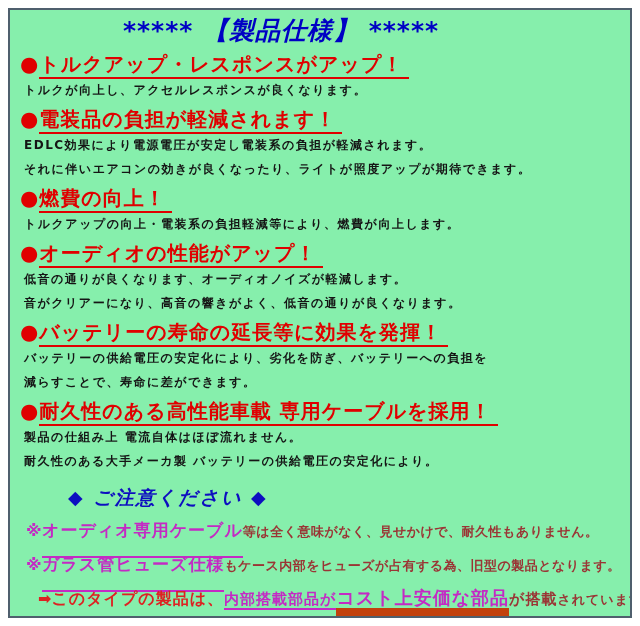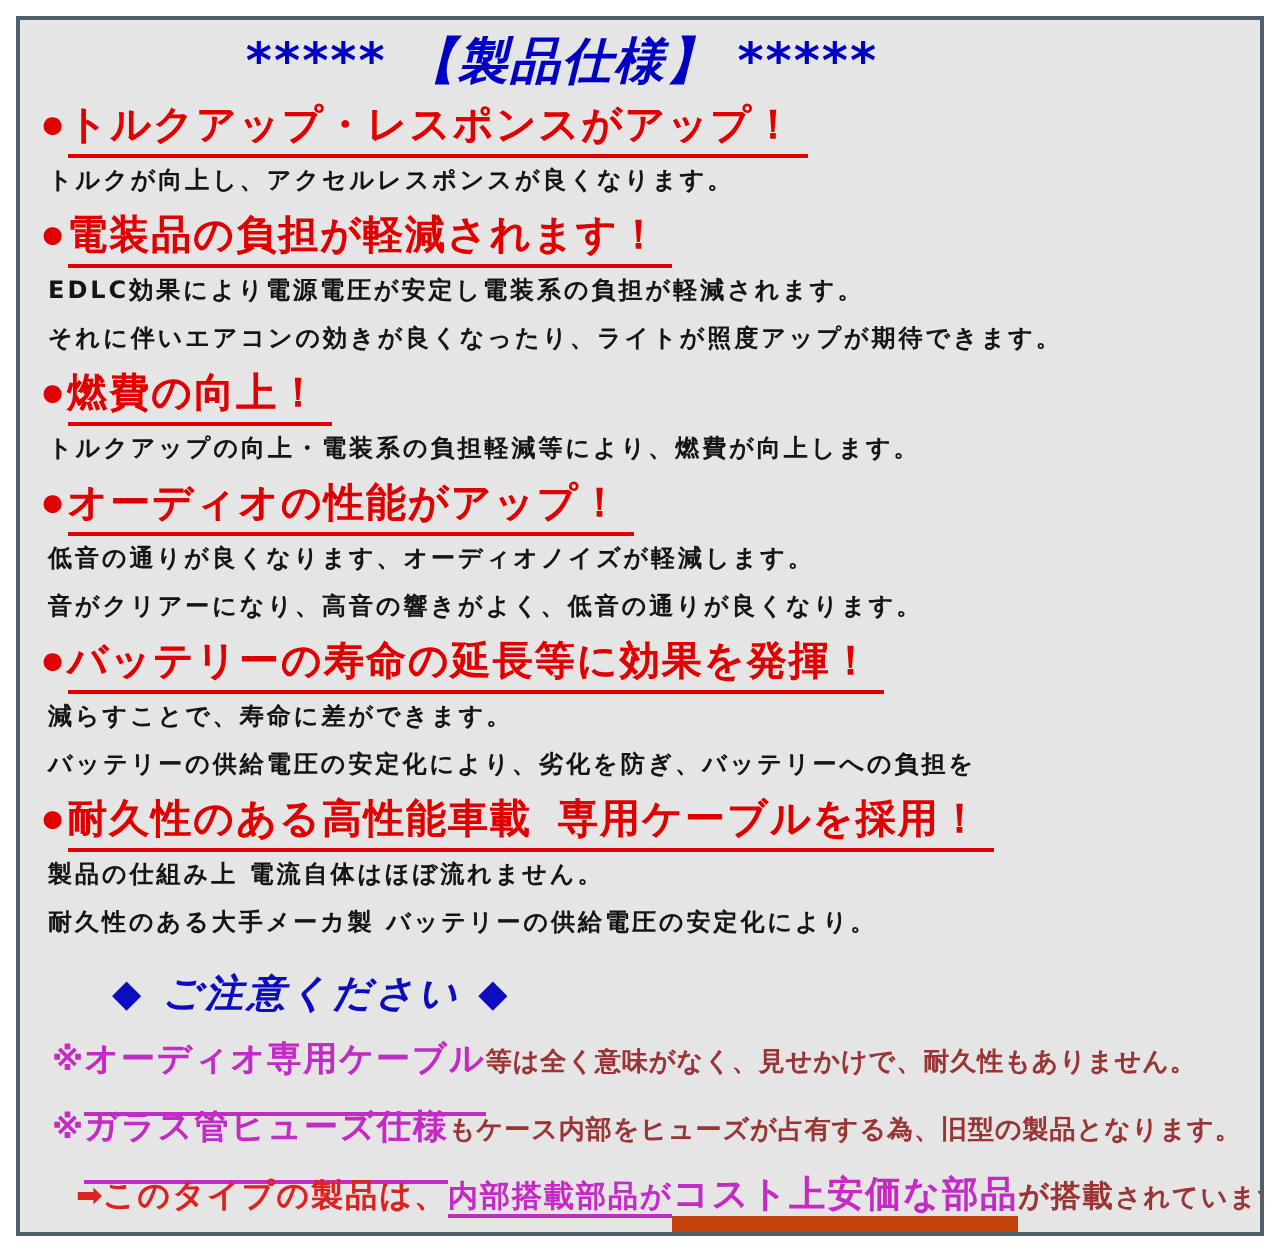--- a/index.html
+++ b/index.html
@@ -6,56 +6,55 @@
   body{
     width:640px;height:626px;background:#ffffff;
     font-family:"DejaVu Sans","Liberation Sans",sans-serif;
     overflow:hidden;
   }
   .panel{
     box-sizing:border-box;
     margin:8px;
     width:624px;height:610px;
     border:2px solid #4f5f6d;
-    background:#e5e5e5;
+    background:#86efac;
     padding:4px 10px 0 10px;
     overflow:hidden;
   }
   .title{
     font-size:25px;line-height:30px;font-weight:bold;font-style:italic;
     color:#0000c4;text-align:center;
     padding-right:78px;
     margin-top:2px;
     letter-spacing:1px;
   }
   .section-heading{
     margin-top:6px;
     font-size:20px;line-height:25px;font-weight:bold;color:#e00000;
     letter-spacing:1px;
     white-space:nowrap;
-    font-family:Liberation Mono, monospace;
   }
   .section-heading .bullet{
     font-size:21px;
     text-decoration:none;
     display:inline-block;
   }
   .section-heading .h-text{
     border-bottom:2px solid #e00000;
     padding-bottom:1px;
     padding-right:6px;
   }
   .body-line{
     margin:3px 0 0 4px;
     font-size:12px;line-height:21px;font-weight:600;color:#151515;
     letter-spacing:1.5px;
     white-space:nowrap;
   }
   .notice-title{
-    margin:12px 0 0 36px;
+    margin:12px 0 0 48px;
     font-size:19px;line-height:26px;font-weight:bold;font-style:italic;
     color:#0d0dc0;letter-spacing:2px;
   }
   .notice-line{
     margin:8px 0 0 6px;
     font-size:13px;line-height:24px;font-weight:bold;color:#9a3535;
     letter-spacing:0.5px;
     white-space:nowrap;
   }
   .notice-line .marker{
@@ -97,22 +96,22 @@
   <div class="body-line">それに伴いエアコンの効きが良くなったり、ライトが照度アップが期待できます。</div>
 
   <div class="section-heading"><span class="bullet">●</span><span class="h-text">燃費の向上！</span></div>
   <div class="body-line">トルクアップの向上・電装系の負担軽減等により、燃費が向上します。</div>
 
   <div class="section-heading"><span class="bullet">●</span><span class="h-text">オーディオの性能がアップ！</span></div>
   <div class="body-line">低音の通りが良くなります、オーディオノイズが軽減します。</div>
   <div class="body-line">音がクリアーになり、高音の響きがよく、低音の通りが良くなります。</div>
 
   <div class="section-heading"><span class="bullet">●</span><span class="h-text">バッテリーの寿命の延長等に効果を発揮！</span></div>
+  <div class="body-line">バッテリーの供給電圧の安定化により、劣化を防ぎ、バッテリーへの負担を</div>
   <div class="body-line">減らすことで、寿命に差ができます。</div>
-  <div class="body-line">バッテリーの供給電圧の安定化により、劣化を防ぎ、バッテリーへの負担を</div>
 
   <div class="section-heading"><span class="bullet">●</span><span class="h-text">耐久性のある高性能車載 専用ケーブルを採用！</span></div>
   <div class="body-line">製品の仕組み上 電流自体はほぼ流れません。</div>
   <div class="body-line">耐久性のある大手メーカ製 バッテリーの供給電圧の安定化により。</div>
 
   <div class="notice-title">◆ ご注意ください ◆</div>
 
   <div class="notice-line"><span class="marker">※</span><span class="term">オーディオ専用ケーブル</span><span class="rest">等は全く意味がなく、見せかけで、耐久性もありません。</span></div>
 
   <div class="notice-line"><span class="marker">※</span><span class="term">ガラス管ヒューズ仕様</span><span class="rest">もケース内部をヒューズが占有する為、旧型の製品となります。</span></div>

